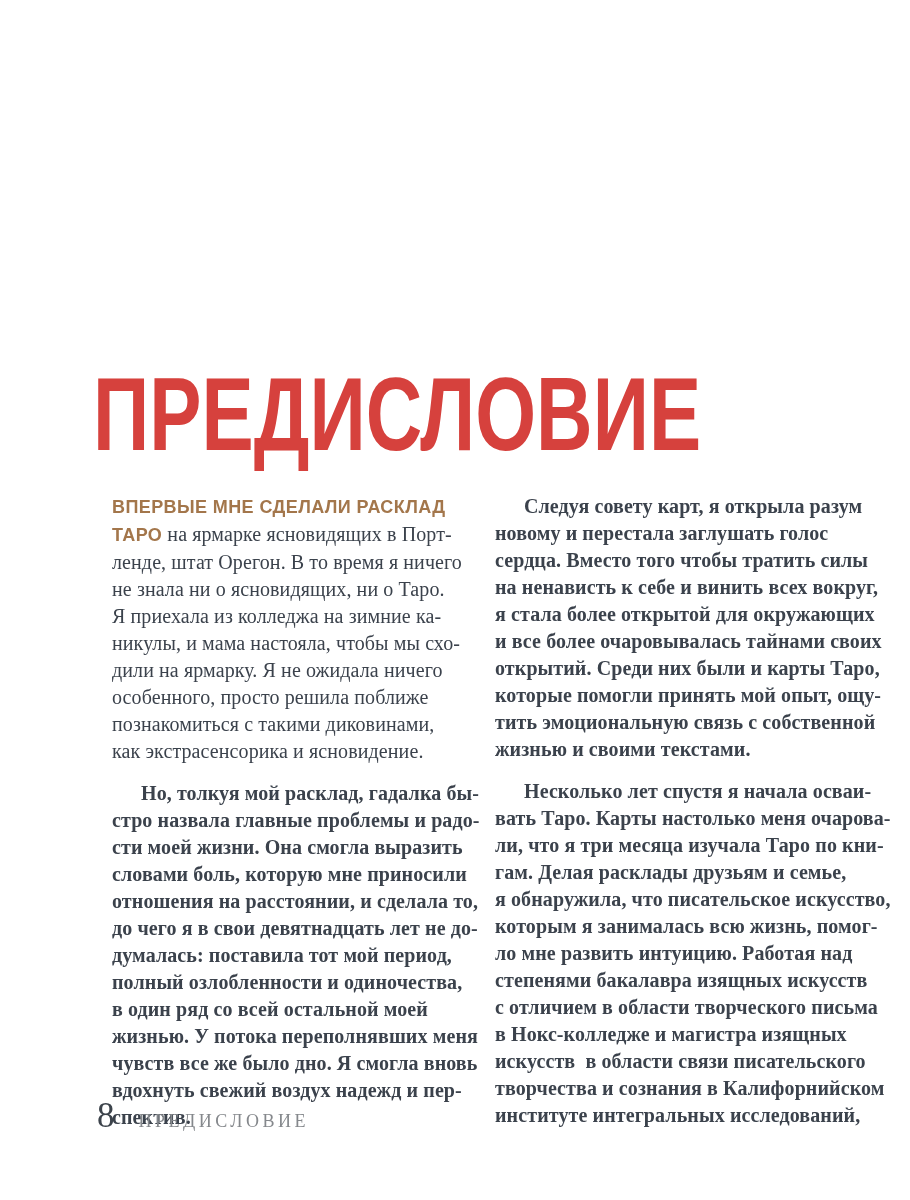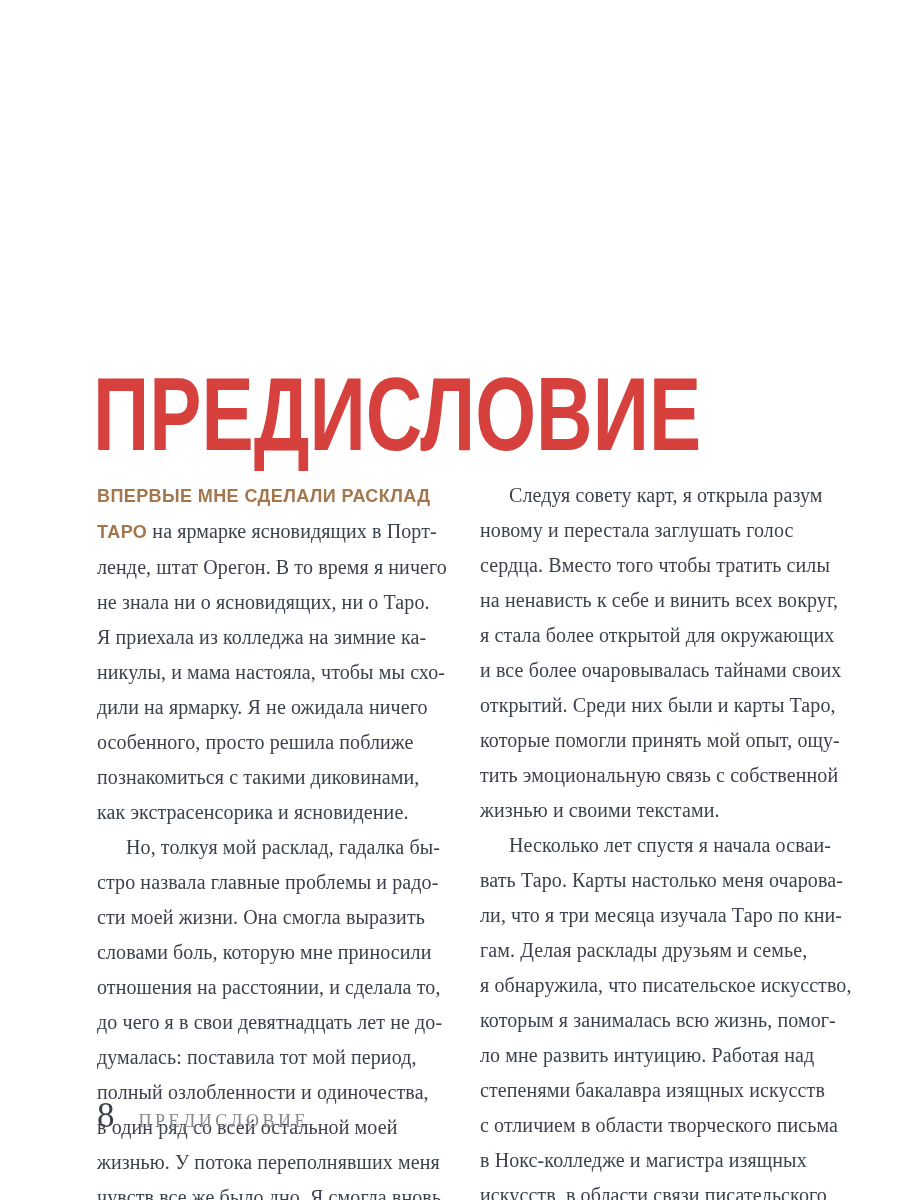--- a/index.html
+++ b/index.html
@@ -30,28 +30,28 @@
   }
   .columns {
     position: absolute;
     left: 97px; top: 478px;
     width: 735px;
     display: flex;
     gap: 31px;
   }
   .col { width: 352px; }
   .para {
-    margin: 0;
+    margin: 15px;
     font-size: 20px;
-    line-height: 35px;
+    line-height: 27px;
     color: #3b424c;
     white-space: pre;
     letter-spacing: 0.1px;
   }
-  .para.indent { text-indent: 29px; }
+  .para.indent { text-indent: 29px; font-weight: bold; }
   .lead {
     font-family: "Liberation Sans", "DejaVu Sans", sans-serif;
     font-weight: 700;
     font-size: 18px;
     letter-spacing: 0.4px;
     color: #a3764b;
   }
   .footer {
     position: absolute;
     left: 97px; top: 1096px;

